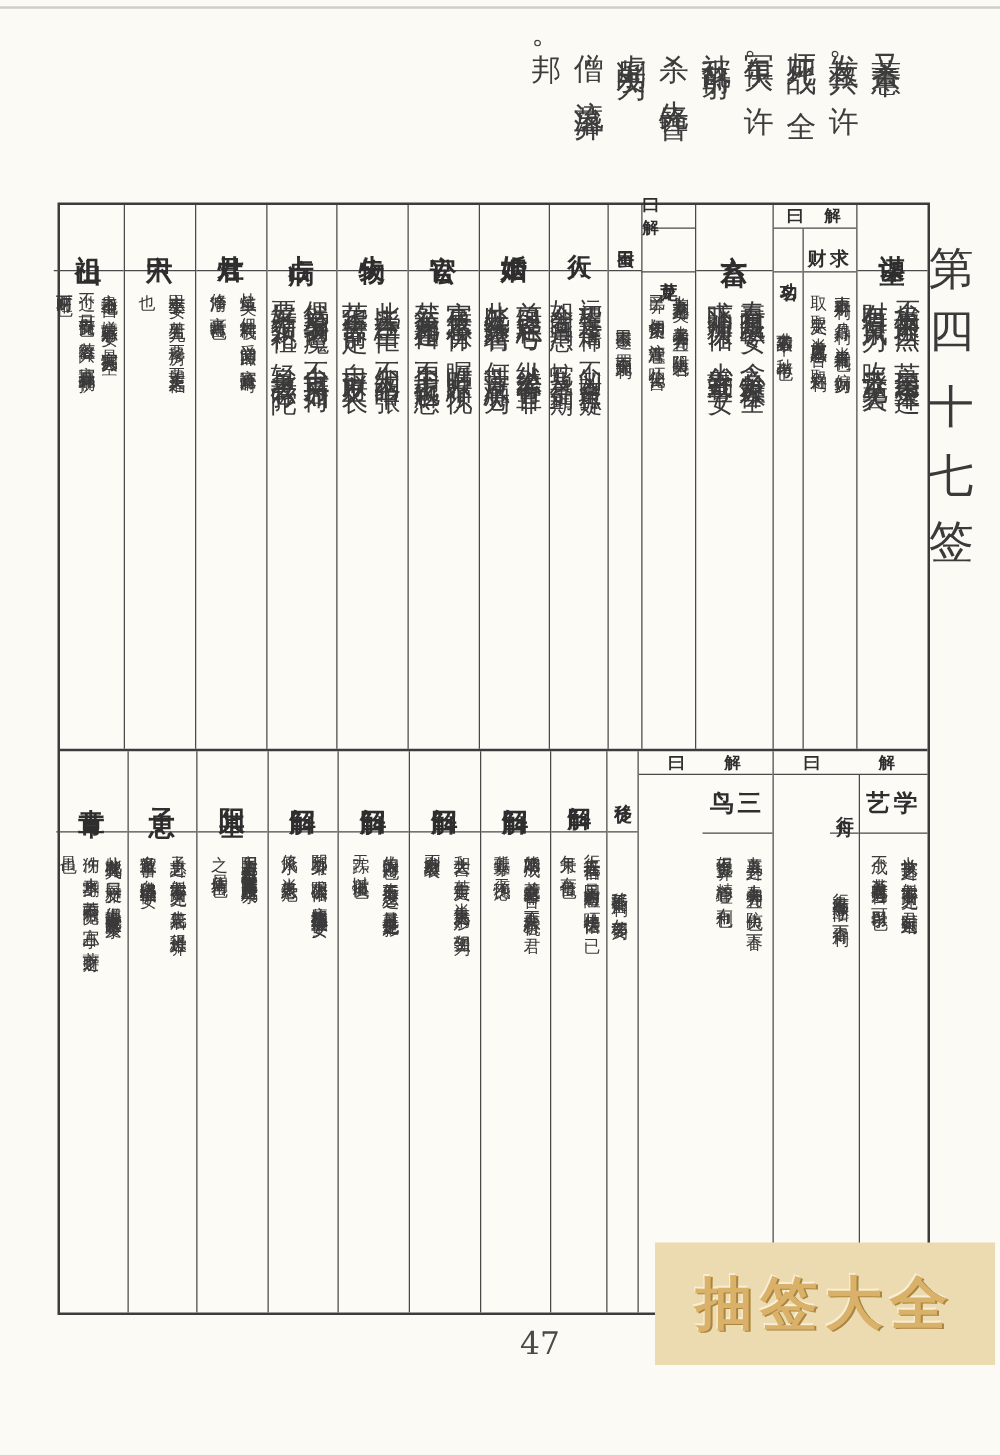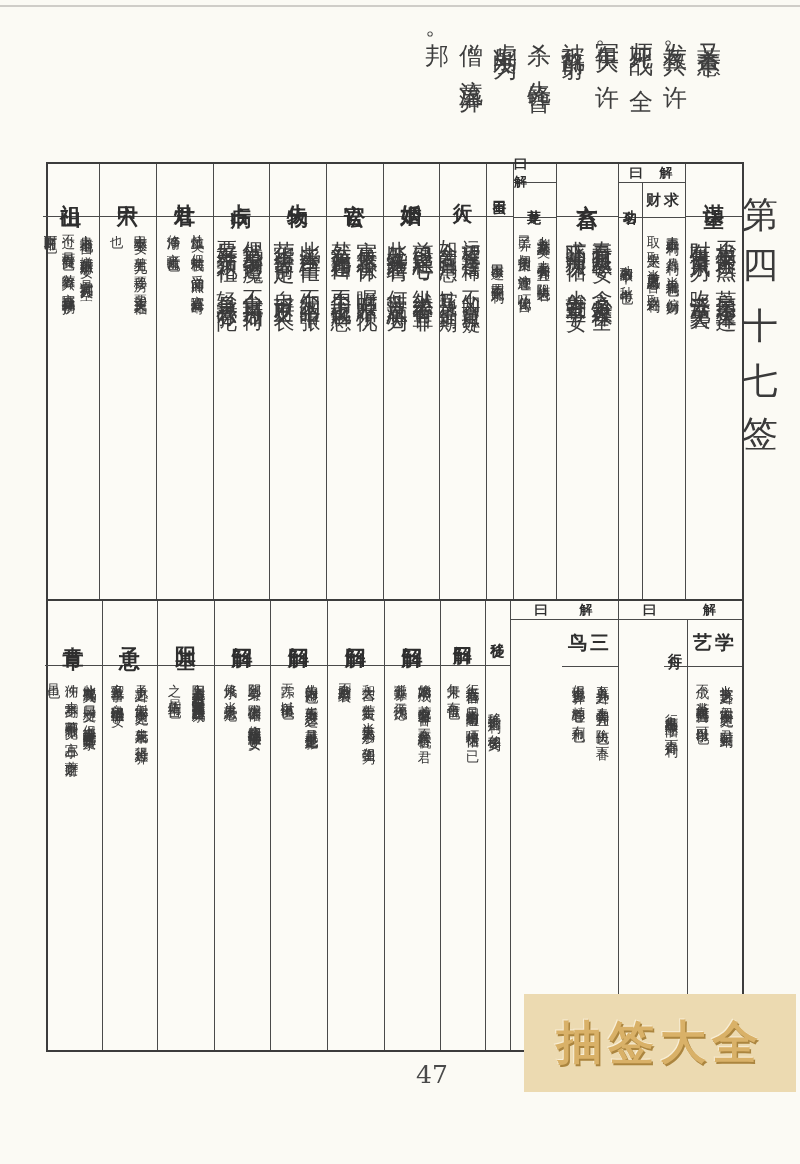--- a/index.html
+++ b/index.html
@@ -29,21 +29,21 @@
   .hstack{writing-mode:vertical-rl;text-orientation:upright;font-weight:bold;font-size:21px;
         letter-spacing:3px;line-height:1;color:#2e2e2e;}
   .hstack.small{font-size:14px;letter-spacing:1px;}
   .hstack.mid{font-size:19px;letter-spacing:2px;}
   .hpair{font-weight:bold;letter-spacing:3px;font-size:19px;color:#2e2e2e;white-space:nowrap;}
   .strip{height:18px;border-bottom:1.5px solid #4a4a4a;display:flex;align-items:center;justify-content:center;
         font-size:13px;font-weight:bold;flex-shrink:0;letter-spacing:2px;color:#2e2e2e;}
   .gbody{flex:1;display:flex;flex-direction:row-reverse;min-height:0;}
   .subcol{display:flex;flex-direction:column;border-left:1.5px solid #4a4a4a;box-sizing:border-box;flex-shrink:0;min-width:0;}
   .gbody .subcol:last-child{border-left:none;}
-  .ghdr1{height:34px;}
+  .ghdr1{height:34px;align-items:flex-end;}
   .ghdr2{height:46px;}
 
   
   .cell{flex:1;writing-mode:vertical-rl;text-orientation:upright;white-space:pre-line;
         padding:7px 3px 3px 2px;overflow:hidden;color:#3a3a3a;}
   .poem{font-size:21px;letter-spacing:3.5px;line-height:26px;}
   .prose{font-size:13.5px;letter-spacing:1.2px;line-height:24px;}
   .tight{line-height:19px;}
   .lines3{line-height:18px;}
   .single{font-size:13.5px;letter-spacing:1.2px;line-height:20px;padding-right:5px;}

